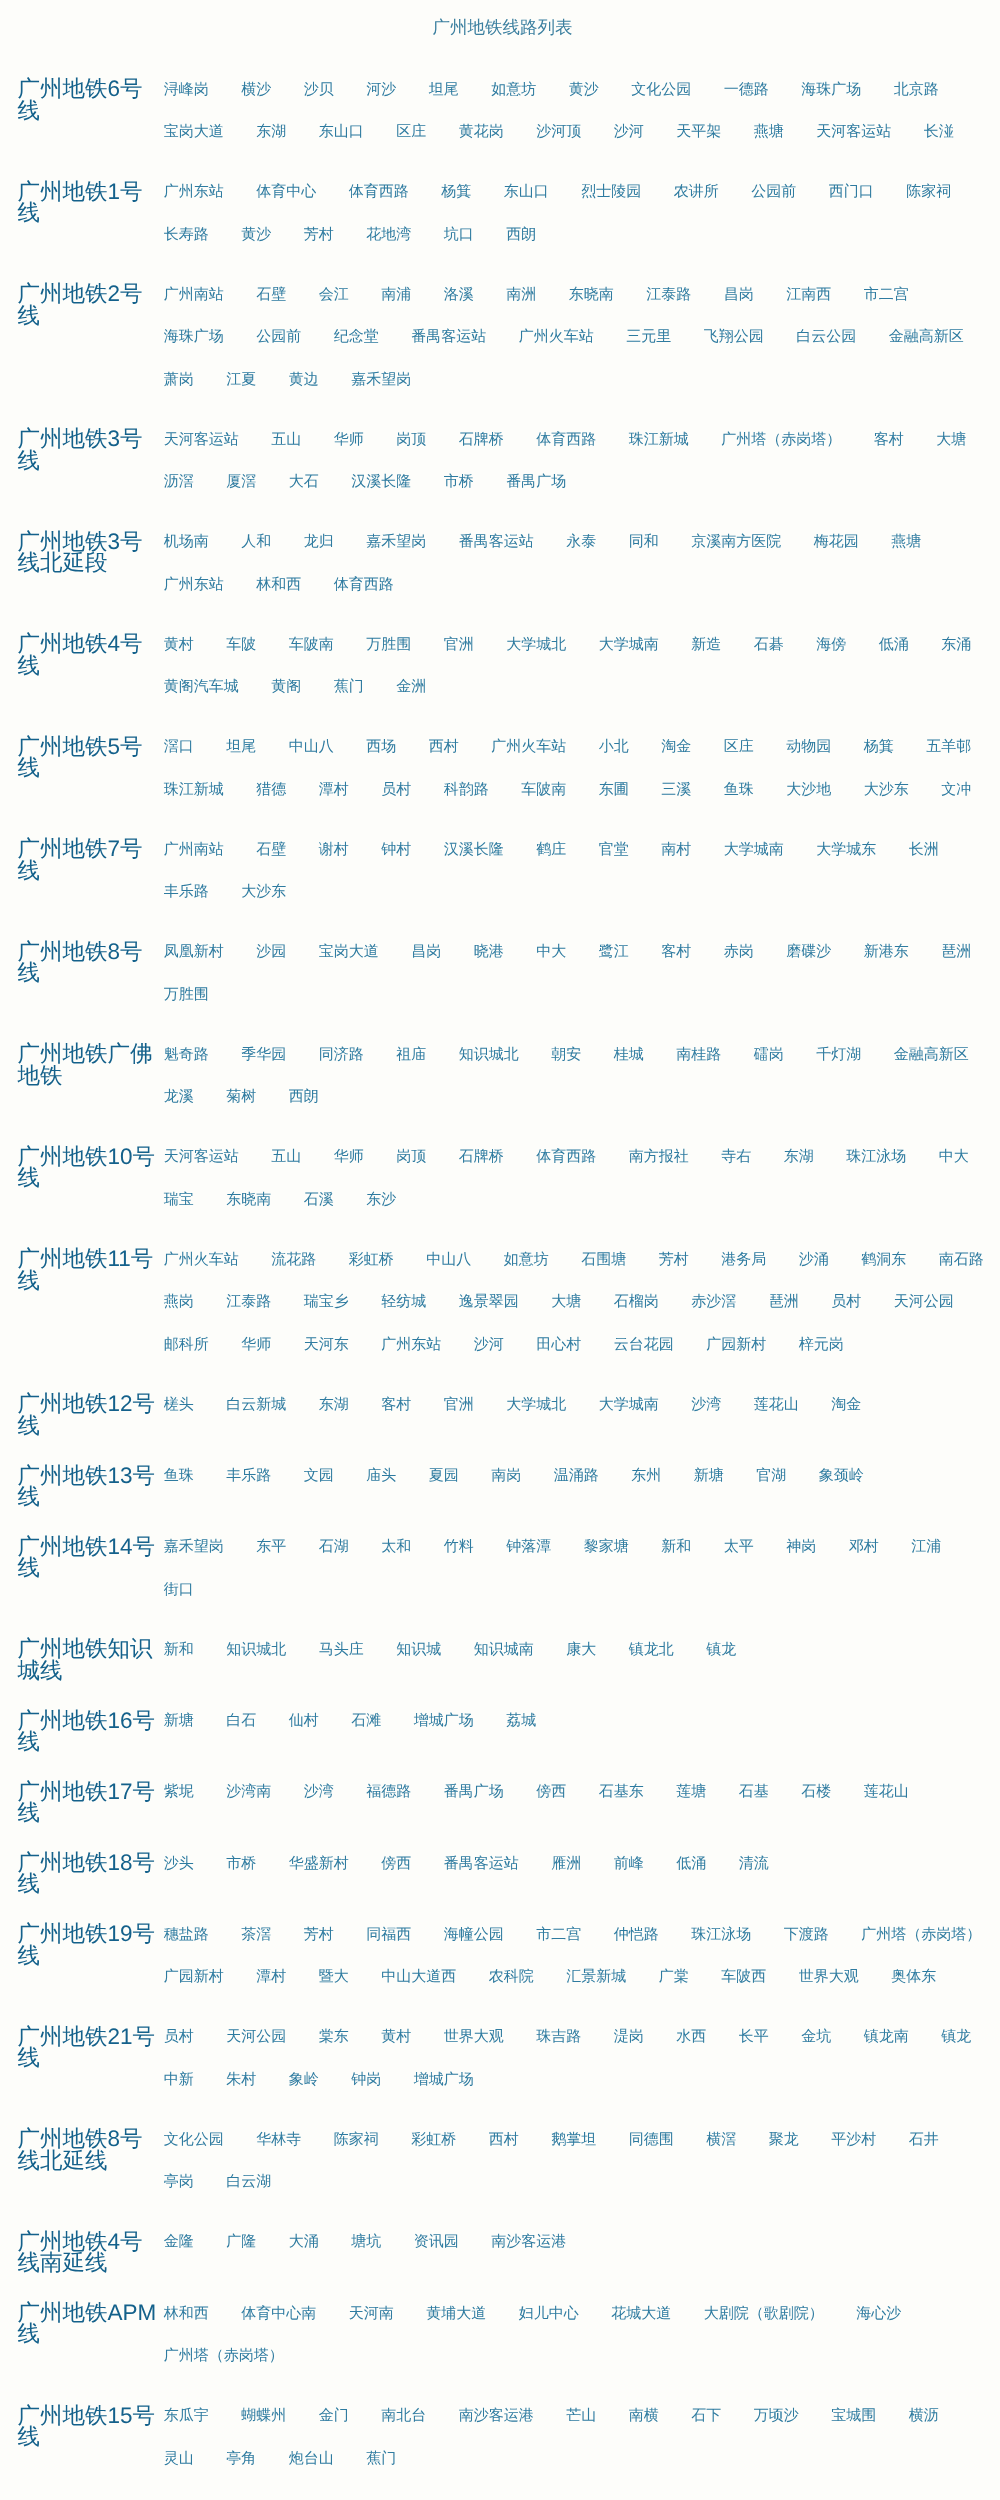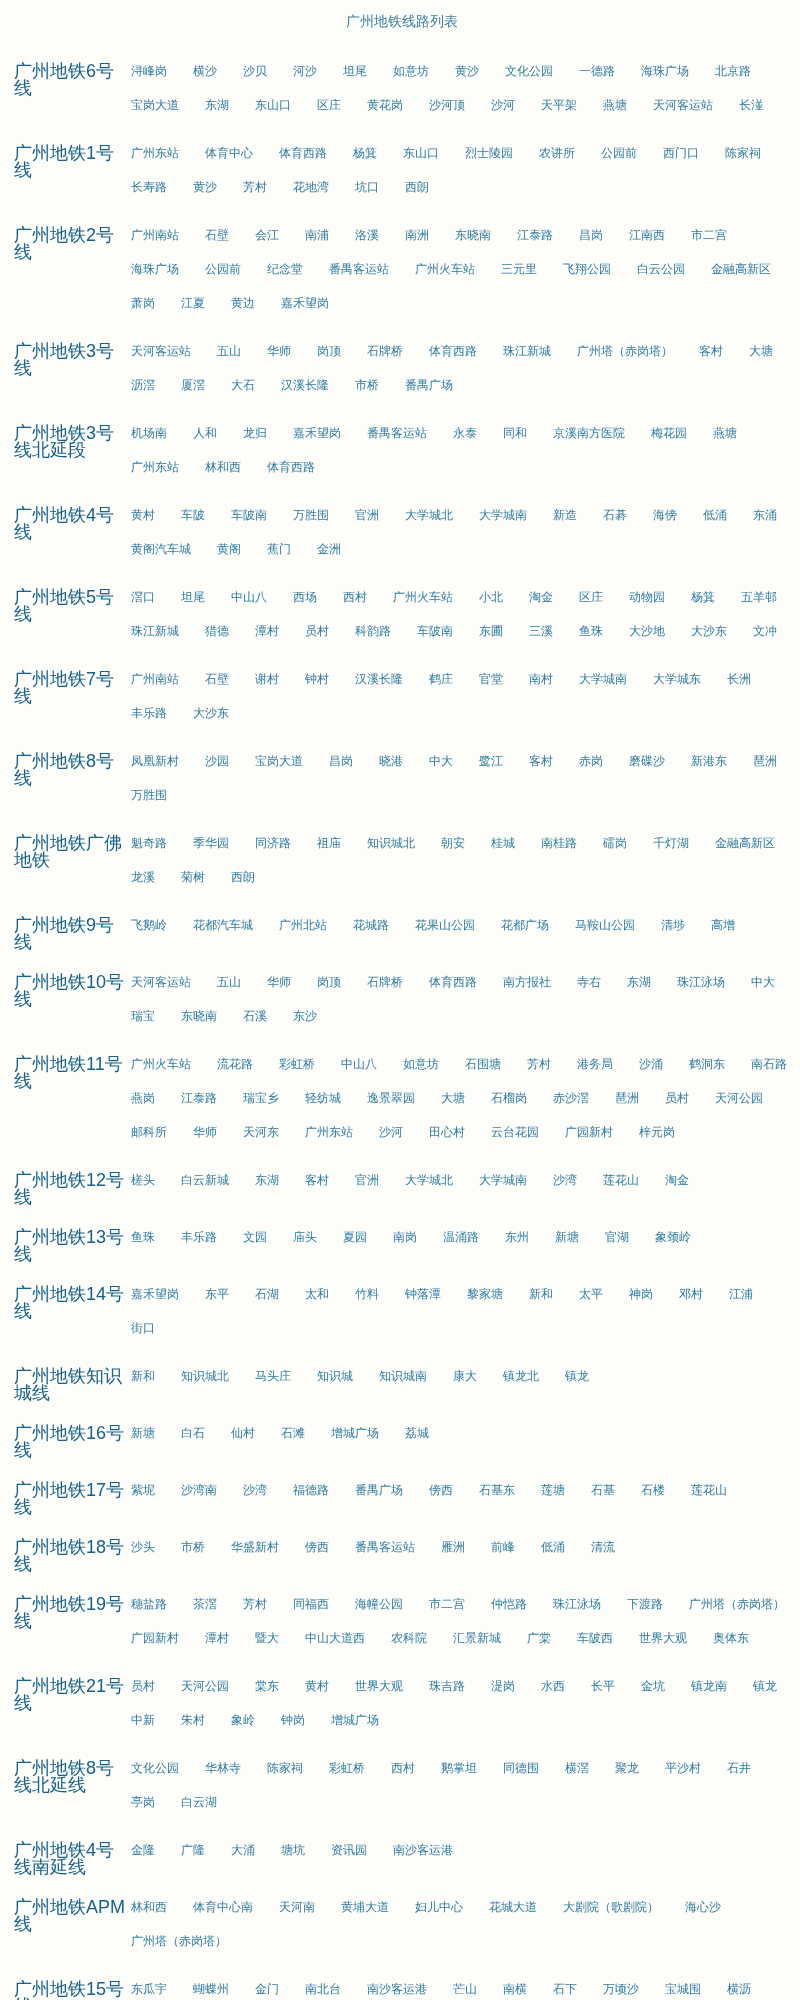--- a/index.html
+++ b/index.html
@@ -273,34 +273,20 @@
           <a class="station">知识城北</a>
           <a class="station">朝安</a>
           <a class="station">桂城</a>
           <a class="station">南桂路</a>
           <a class="station">礌岗</a>
           <a class="station">千灯湖</a>
           <a class="station">金融高新区</a>
           <a class="station">龙溪</a>
           <a class="station">菊树</a>
           <a class="station">西朗</a>
-        </div>
-      </div>
-      <div class="line-block">
-        <a class="line-name">广州地铁9号线</a>
-        <div class="stations">
-          <a class="station">飞鹅岭</a>
-          <a class="station">花都汽车城</a>
-          <a class="station">广州北站</a>
-          <a class="station">花城路</a>
-          <a class="station">花果山公园</a>
-          <a class="station">花都广场</a>
-          <a class="station">马鞍山公园</a>
-          <a class="station">清埗</a>
-          <a class="station">高增</a>
         </div>
       </div>
       <div class="line-block">
         <a class="line-name">广州地铁10号线</a>
         <div class="stations">
           <a class="station">天河客运站</a>
           <a class="station">五山</a>
           <a class="station">华师</a>
           <a class="station">岗顶</a>
           <a class="station">石牌桥</a>

